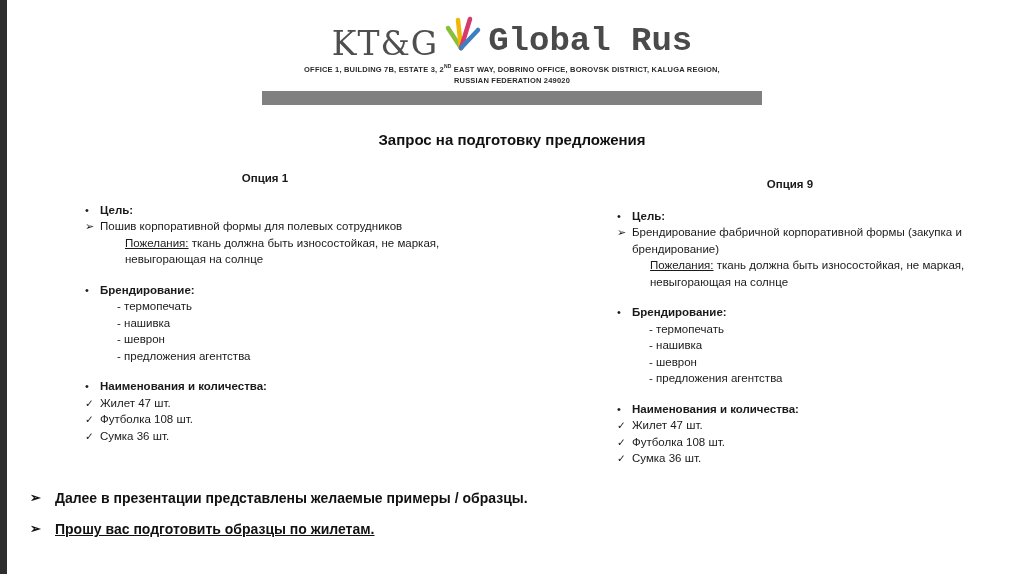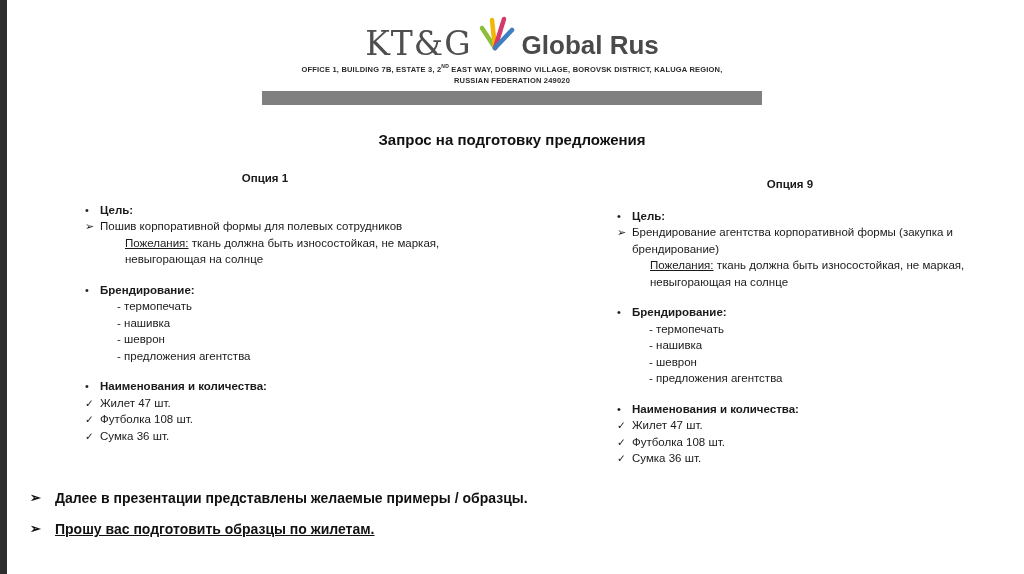--- a/index.html
+++ b/index.html
@@ -5,21 +5,21 @@
   html,body{margin:0;padding:0;}
   body{
     width:1024px;height:574px;background:#ffffff;position:relative;overflow:hidden;
     font-family:"Liberation Sans", sans-serif;color:#1a1a1a;
   }
   .left-strip{position:absolute;left:0;top:0;width:7px;height:574px;background:#2e2e2e;}
   .header{position:absolute;top:16px;left:0;width:1024px;text-align:center;}
   .logo-row{display:flex;justify-content:center;align-items:flex-end;gap:4px;height:44px;}
   .brand{font-family:"DejaVu Serif", serif;font-weight:normal;font-size:33px;color:#4e4e4e;line-height:1;letter-spacing:1px;}
   .burst{width:42px;height:44px;margin-bottom:4px;}
-  .brand-suffix{font-family:Liberation Sans, sans-serif;font-weight:bold;font-size:26px;color:#4a4a4a;line-height:1.1;}
+  .brand-suffix{font-family:Liberation Mono, monospace;font-weight:bold;font-size:34px;color:#4a4a4a;line-height:1.1;}
   .address{margin-top:3px;font-size:7.5px;font-weight:bold;color:#2a2a2a;line-height:1.5;letter-spacing:.2px;}
   .address sup{font-size:5px;}
   .divider-bar{width:500px;height:14px;background:#808080;margin:5px auto 0;}
   .doc-title{position:absolute;top:131px;left:0;width:1024px;text-align:center;font-size:15px;font-weight:bold;color:#111;}
 
   .col{position:absolute;font-size:11.5px;line-height:16.5px;}
   .col-1{left:80px;top:170px;width:420px;}
   .col-2{left:612px;top:176px;width:380px;}
   .col-header{font-weight:bold;font-size:11.5px;text-align:center;margin-bottom:15px;}
   .col-1 .col-header{width:370px;}
@@ -52,21 +52,21 @@
       <g fill="none" stroke-width="4.5" stroke-linecap="round">
         <path d="M19 36 L6 16" stroke="#8bbf3a"></path>
         <path d="M19 36 L16 8" stroke="#f2b705"></path>
         <path d="M19 36 L28 7" stroke="#d63a6a"></path>
         <path d="M19 36 L36 18" stroke="#3f7fbf"></path>
       </g>
     </svg>
     <span class="brand-suffix">Global Rus</span>
   </div>
   <div class="address">
-    <span>OFFICE 1, BUILDING 7B, ESTATE 3, 2</span><sup>ND</sup><span> EAST WAY, DOBRINO VILLAGE, BOROVSK DISTRICT, KALUGA REGION,</span><br>
+    <span>OFFICE 1, BUILDING 7B, ESTATE 3, 2</span><sup>ND</sup><span> EAST WAY, DOBRINO OFFICE, BOROVSK DISTRICT, KALUGA REGION,</span><br>
     <span>RUSSIAN FEDERATION 249020</span>
   </div>
   <div class="divider-bar"></div>
 </div>
 
 <div class="doc-title">Запрос на подготовку предложения</div>
 
 <div class="col col-1">
   <div class="col-header">Опция 1</div>
 
@@ -115,21 +115,21 @@
 
 <div class="col col-2">
   <div class="col-header">Опция 9</div>
 
   <div class="row">
     <span class="glyph">•</span>
     <span class="txt bold">Цель:</span>
   </div>
   <div class="row">
     <span class="glyph">➢</span>
-    <span class="txt goal-text">Брендирование агентства корпоративной формы (закупка и брендирование)</span>
+    <span class="txt goal-text">Брендирование фабричной корпоративной формы (закупка и брендирование)</span>
   </div>
   <div class="wishes">
     <span class="u">Пожелания:</span><span> ткань должна быть износостойкая, не маркая, невыгорающая на солнце</span>
   </div>
 
   <div class="gap-sm"></div>
 
   <div class="row">
     <span class="glyph">•</span>
     <span class="txt bold">Брендирование:</span>

